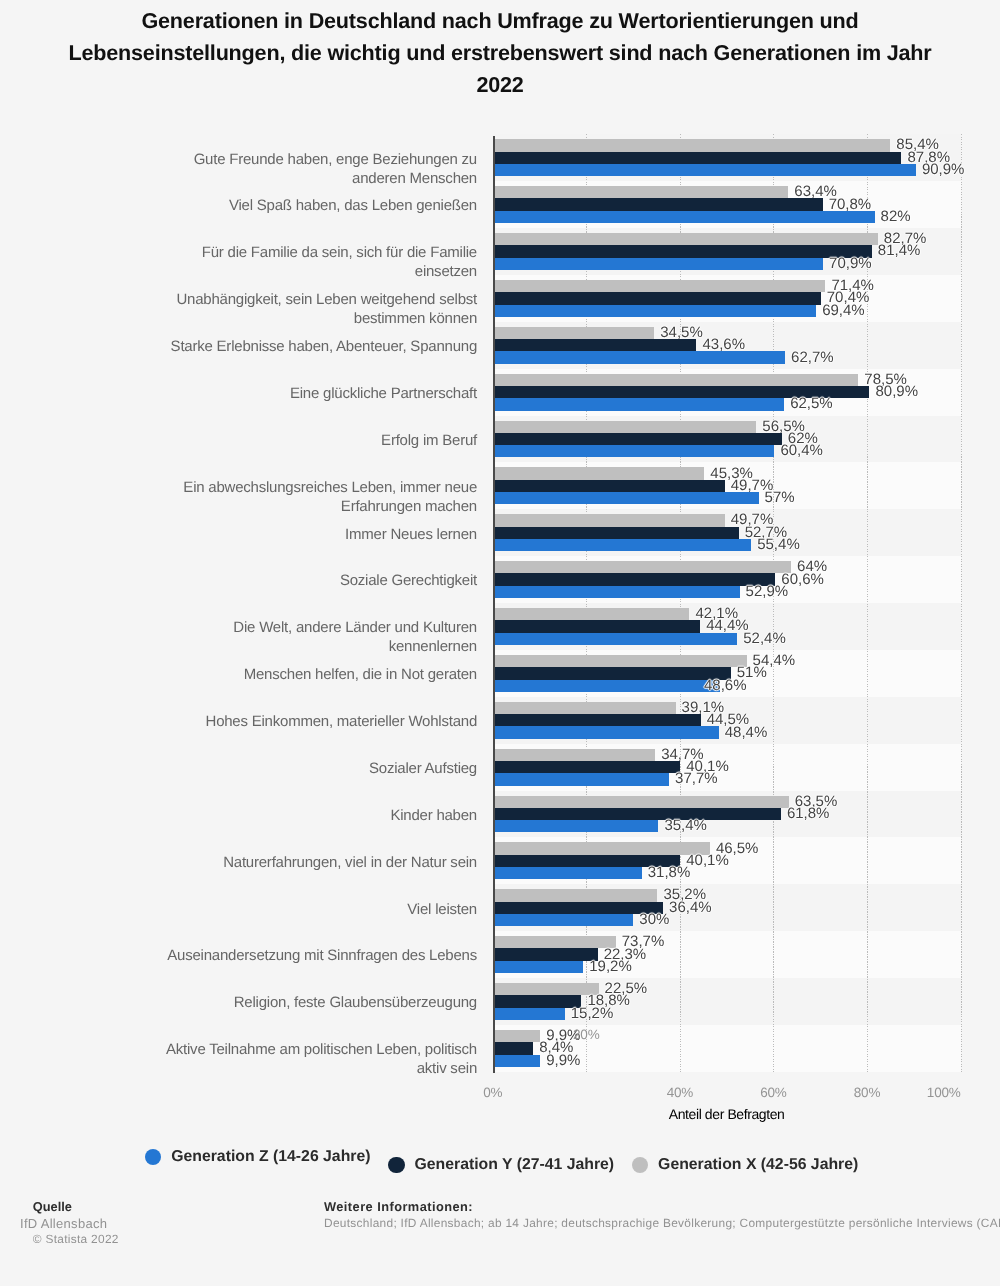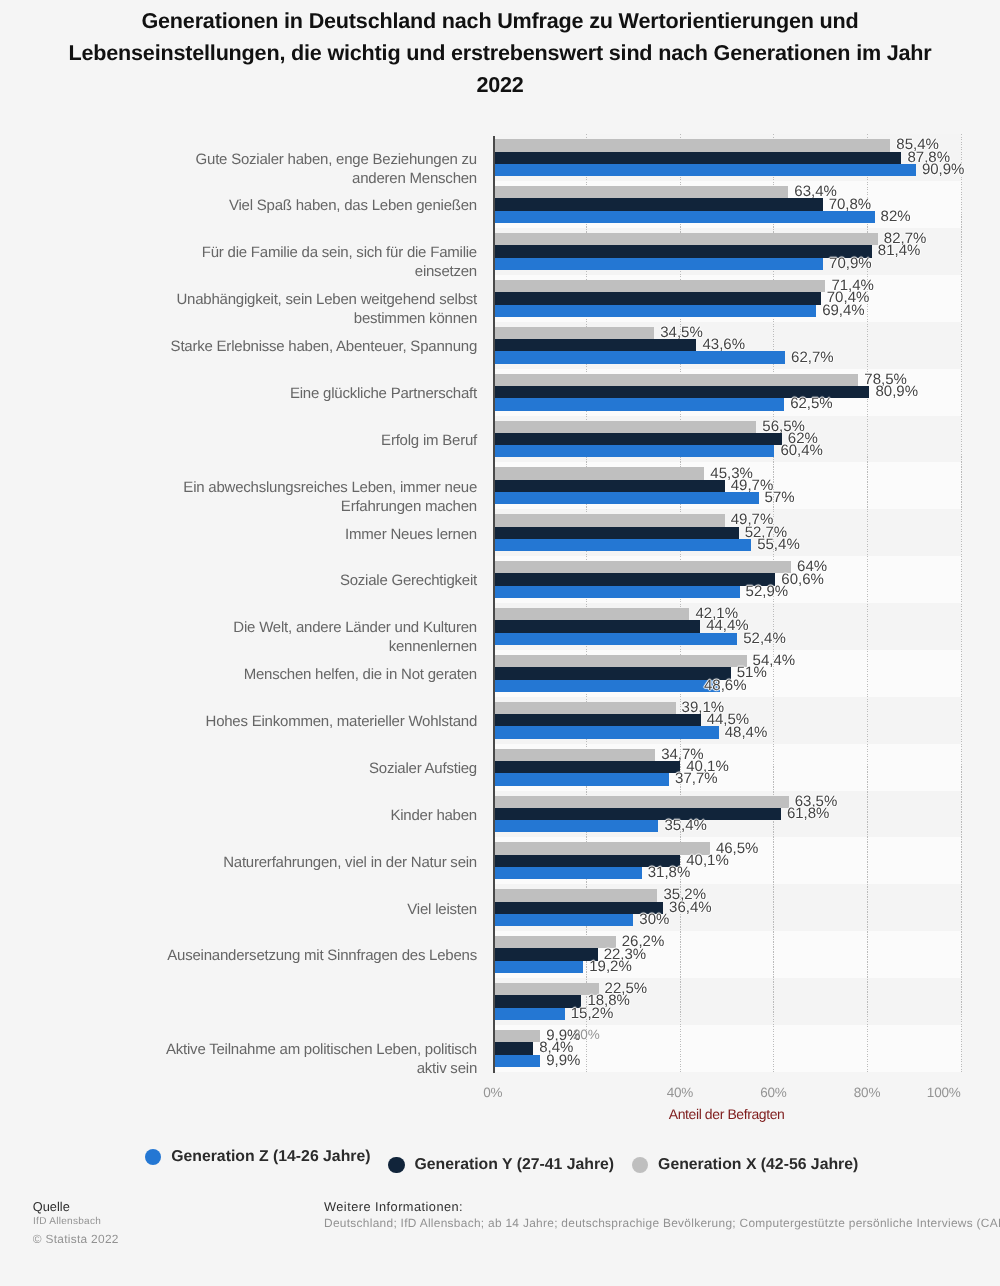--- a/index.html
+++ b/index.html
@@ -11,27 +11,27 @@
   .title{position:absolute;left:60px;top:4.9px;width:880px;text-align:center;
          font-size:21.6px;font-weight:bold;color:#111;line-height:32.2px;letter-spacing:-0.2px;}
   .axis-line{position:absolute;background:#4d4d4d;}
   .gridline{position:absolute;width:1px;background-image:repeating-linear-gradient(to bottom,#bbb 0,#bbb 1px,rgba(0,0,0,0) 1px,rgba(0,0,0,0) 2.5px);}
   .band{position:absolute;}
   .bar{position:absolute;}
   .dlabel{position:absolute;font-size:15px;color:#434343;white-space:nowrap;
           text-shadow:0 0 1px #fff,0 0 1px #fff,1px 0 1px #fff,-1px 0 1px #fff,0 1px 1px #fff,0 -1px 1px #fff;}
   .catlabel{position:absolute;text-align:right;font-size:15px;color:#666;line-height:19px;}
   .tick{position:absolute;font-size:14px;color:#949494;white-space:nowrap;}
-  .axtitle{position:absolute;font-size:14px;color:#7f1d1d;white-space:nowrap;}
+  .axtitle{position:absolute;font-size:14px;color:#000000;white-space:nowrap;}
   .legend{position:absolute;left:1.5px;top:1140px;width:1000px;display:flex;justify-content:center;align-items:center;}
   .legend-item{display:flex;align-items:center;}
   .legend-item + .legend-item{margin-left:17.5px;margin-top:16px;}
   .legend-dot{width:16.5px;height:16.5px;border-radius:50%;flex:0 0 auto;}
   .legend-label{font-size:15.8px;font-weight:bold;color:#2b2b2b;margin-left:10px;white-space:nowrap;}
-  .foot-h{position:absolute;font-size:13px;color:#2f2f2f;white-space:nowrap;}
+  .foot-h{position:absolute;font-size:13px;color:#2f2f2f;white-space:nowrap;font-weight:bold;}
   .foot-t{position:absolute;font-size:13px;color:#929292;white-space:nowrap;}
 </style>
 </head>
 <body>
 
 <div id="root">
   <div class="title" id="chart-title"><span>Generationen in Deutschland nach Umfrage zu Wertorientierungen und</span><br><span>Lebenseinstellungen, die wichtig und erstrebenswert sind nach Generationen im Jahr</span><br><span>2022</span></div>
 <div class="band" style="left:492.7px;top:134.30px;width:467.9px;height:46.88px;background:#f4f4f4"></div>
     <div class="band" style="left:492.7px;top:181.18px;width:467.9px;height:46.88px;background:#fbfbfb"></div>
     <div class="band" style="left:492.7px;top:228.05px;width:467.9px;height:46.88px;background:#f4f4f4"></div>
@@ -153,56 +153,57 @@
     <div class="dlabel" style="left:686.22px;top:851.86px">40,1%</div>
     <div class="bar" style="left:494.2px;top:867.01px;width:147.52px;height:12.3px;background:#2477D3"></div>
     <div class="dlabel" style="left:647.72px;top:864.16px">31,8%</div>
     <div class="bar" style="left:494.2px;top:889.29px;width:163.29px;height:12.3px;background:#BFBFBF"></div>
     <div class="dlabel" style="left:663.49px;top:886.44px">35,2%</div>
     <div class="bar" style="left:494.2px;top:901.59px;width:168.86px;height:12.3px;background:#11243A"></div>
     <div class="dlabel" style="left:669.06px;top:898.74px">36,4%</div>
     <div class="bar" style="left:494.2px;top:913.89px;width:139.17px;height:12.3px;background:#2477D3"></div>
     <div class="dlabel" style="left:639.37px;top:911.04px">30%</div>
     <div class="bar" style="left:494.2px;top:936.16px;width:121.54px;height:12.3px;background:#BFBFBF"></div>
-    <div class="dlabel" style="left:621.74px;top:933.31px">26,2%</div>
+    <div class="dlabel" style="left:621.74px;top:933.31px">73,7%</div>
     <div class="bar" style="left:494.2px;top:948.46px;width:103.45px;height:12.3px;background:#11243A"></div>
     <div class="dlabel" style="left:603.65px;top:945.61px">22,3%</div>
     <div class="bar" style="left:494.2px;top:960.76px;width:89.07px;height:12.3px;background:#2477D3"></div>
     <div class="dlabel" style="left:589.27px;top:957.91px">19,2%</div>
     <div class="bar" style="left:494.2px;top:983.04px;width:104.38px;height:12.3px;background:#BFBFBF"></div>
     <div class="dlabel" style="left:604.58px;top:980.19px">22,5%</div>
     <div class="bar" style="left:494.2px;top:995.34px;width:87.21px;height:12.3px;background:#11243A"></div>
     <div class="dlabel" style="left:587.41px;top:992.49px">18,8%</div>
     <div class="bar" style="left:494.2px;top:1007.64px;width:70.51px;height:12.3px;background:#2477D3"></div>
     <div class="dlabel" style="left:570.71px;top:1004.79px">15,2%</div>
     <div class="bar" style="left:494.2px;top:1029.91px;width:45.93px;height:12.3px;background:#BFBFBF"></div>
     <div class="dlabel" style="left:546.13px;top:1027.06px">9,9%</div>
     <div class="bar" style="left:494.2px;top:1042.21px;width:38.97px;height:12.3px;background:#11243A"></div>
     <div class="dlabel" style="left:539.17px;top:1039.36px">8,4%</div>
     <div class="bar" style="left:494.2px;top:1054.51px;width:45.93px;height:12.3px;background:#2477D3"></div>
     <div class="dlabel" style="left:546.13px;top:1051.66px">9,9%</div>
     <div class="axis-line" style="left:492.9px;top:136px;width:2.3px;height:937.00px;background:#4a4a4a"></div>
-    <div class="catlabel" style="left:120px;top:149.54px;width:357px;font-size:15px;line-height:19px;letter-spacing:-0.22px"><span>Gute Sozialer haben, enge Beziehungen zu</span><br><span>anderen Menschen</span></div>
+    <div class="catlabel" style="left:120px;top:149.54px;width:357px;font-size:15px;line-height:19px;letter-spacing:-0.22px"><span>Gute Freunde haben, enge Beziehungen zu</span><br><span>anderen Menschen</span></div>
     <div class="catlabel" style="left:120px;top:196.41px;width:357px;font-size:15px;line-height:19px;letter-spacing:-0.22px"><span>Viel Spaß haben, das Leben genießen</span></div>
     <div class="catlabel" style="left:120px;top:243.29px;width:357px;font-size:15px;line-height:19px;letter-spacing:-0.22px"><span>Für die Familie da sein, sich für die Familie</span><br><span>einsetzen</span></div>
     <div class="catlabel" style="left:120px;top:290.16px;width:357px;font-size:15px;line-height:19px;letter-spacing:-0.22px"><span>Unabhängigkeit, sein Leben weitgehend selbst</span><br><span>bestimmen können</span></div>
     <div class="catlabel" style="left:120px;top:337.04px;width:357px;font-size:15px;line-height:19px;letter-spacing:-0.22px"><span>Starke Erlebnisse haben, Abenteuer, Spannung</span></div>
     <div class="catlabel" style="left:120px;top:430.79px;width:357px;font-size:15px;line-height:19px;letter-spacing:-0.22px"><span>Erfolg im Beruf</span></div>
     <div class="catlabel" style="left:120px;top:383.91px;width:357px;font-size:15px;line-height:19px;letter-spacing:-0.22px"><span>Eine glückliche Partnerschaft</span></div>
     <div class="catlabel" style="left:120px;top:477.66px;width:357px;font-size:15px;line-height:19px;letter-spacing:-0.22px"><span>Ein abwechslungsreiches Leben, immer neue</span><br><span>Erfahrungen machen</span></div>
     <div class="catlabel" style="left:120px;top:524.54px;width:357px;font-size:15px;line-height:19px;letter-spacing:-0.22px"><span>Immer Neues lernen</span></div>
     <div class="catlabel" style="left:120px;top:571.41px;width:357px;font-size:15px;line-height:19px;letter-spacing:-0.22px"><span>Soziale Gerechtigkeit</span></div>
     <div class="catlabel" style="left:120px;top:618.29px;width:357px;font-size:15px;line-height:19px;letter-spacing:-0.22px"><span>Die Welt, andere Länder und Kulturen</span><br><span>kennenlernen</span></div>
     <div class="catlabel" style="left:120px;top:665.16px;width:357px;font-size:15px;line-height:19px;letter-spacing:-0.22px"><span>Menschen helfen, die in Not geraten</span></div>
     <div class="catlabel" style="left:120px;top:712.04px;width:357px;font-size:15px;line-height:19px;letter-spacing:-0.22px"><span>Hohes Einkommen, materieller Wohlstand</span></div>
     <div class="catlabel" style="left:120px;top:758.91px;width:357px;font-size:15px;line-height:19px;letter-spacing:-0.22px"><span>Sozialer Aufstieg</span></div>
     <div class="catlabel" style="left:120px;top:805.79px;width:357px;font-size:15px;line-height:19px;letter-spacing:-0.22px"><span>Kinder haben</span></div>
     <div class="catlabel" style="left:120px;top:852.66px;width:357px;font-size:15px;line-height:19px;letter-spacing:-0.22px"><span>Naturerfahrungen, viel in der Natur sein</span></div>
     <div class="catlabel" style="left:120px;top:899.54px;width:357px;font-size:15px;line-height:19px;letter-spacing:-0.22px"><span>Viel leisten</span></div>
     <div class="catlabel" style="left:120px;top:946.41px;width:357px;font-size:15px;line-height:19px;letter-spacing:-0.22px"><span>Auseinandersetzung mit Sinnfragen des Lebens</span></div>
+    <div class="catlabel" style="left:120px;top:993.29px;width:357px;font-size:15px;line-height:19px;letter-spacing:-0.22px"><span>Religion, feste Glaubensüberzeugung</span></div>
     <div class="catlabel" style="left:120px;top:1040.16px;width:357px;font-size:15px;line-height:19px;letter-spacing:-0.22px"><span>Aktive Teilnahme am politischen Leben, politisch</span><br><span>aktiv sein</span></div>
     <div class="tick" style="font-size:13.5px;letter-spacing:-0.2px;left:492.70px;top:1084.5px;transform:translateX(-50%)">0%</div>
     <div class="tick" style="font-size:13.5px;letter-spacing:-0.2px;left:586.28px;top:1027px;transform:translateX(-50%)">20%</div>
     <div class="tick" style="font-size:13.5px;letter-spacing:-0.2px;left:679.86px;top:1084.5px;transform:translateX(-50%)">40%</div>
     <div class="tick" style="font-size:13.5px;letter-spacing:-0.2px;left:773.44px;top:1084.5px;transform:translateX(-50%)">60%</div>
     <div class="tick" style="font-size:13.5px;letter-spacing:-0.2px;left:867.02px;top:1084.5px;transform:translateX(-50%)">80%</div>
     <div class="tick" style="font-size:13.5px;letter-spacing:-0.2px;left:0;top:1084.5px;width:960.60px;text-align:right">100%</div>
     <div class="axtitle" style="left:492.7px;top:1106px;width:467.90px;text-align:center;font-size:14px;letter-spacing:-0.4px">Anteil der Befragten</div>
     <div class="legend">
       <div class="legend-item">
@@ -212,17 +213,17 @@
       <div class="legend-item">
         <span class="legend-dot" style="background: rgb(17, 36, 58);"></span>
         <span class="legend-label">Generation Y (27-41 Jahre)</span>
       </div>
       <div class="legend-item">
         <span class="legend-dot" style="background: rgb(191, 191, 191);"></span>
         <span class="legend-label">Generation X (42-56 Jahre)</span>
       </div>
     </div>
     <div class="foot-h" style="font-size:12.8px;left:32.8px;top:1199.4px">Quelle</div>
-    <div class="foot-t" style="font-size:10px;letter-spacing:0.3px;left:33px;top:1215.6px">IfD Allensbach</div>
+    <div class="foot-t" style="font-size:13px;letter-spacing:0.3px;left:20px;top:1215.6px">IfD Allensbach</div>
     <div class="foot-t" style="font-size:11.9px;letter-spacing:0.3px;left:32.8px;top:1231.8px">© Statista 2022</div>
     <div class="foot-h" style="font-size:12.8px;letter-spacing:0.45px;left:324px;top:1199.4px">Weitere Informationen:</div>
     <div class="foot-t" style="font-size:11.9px;letter-spacing:0.3px;left:324px;top:1215.6px">Deutschland; IfD Allensbach; ab 14 Jahre; deutschsprachige Bevölkerung; Computergestützte persönliche Interviews (CAPI)</div>
   </div>
 
 </body></html>

